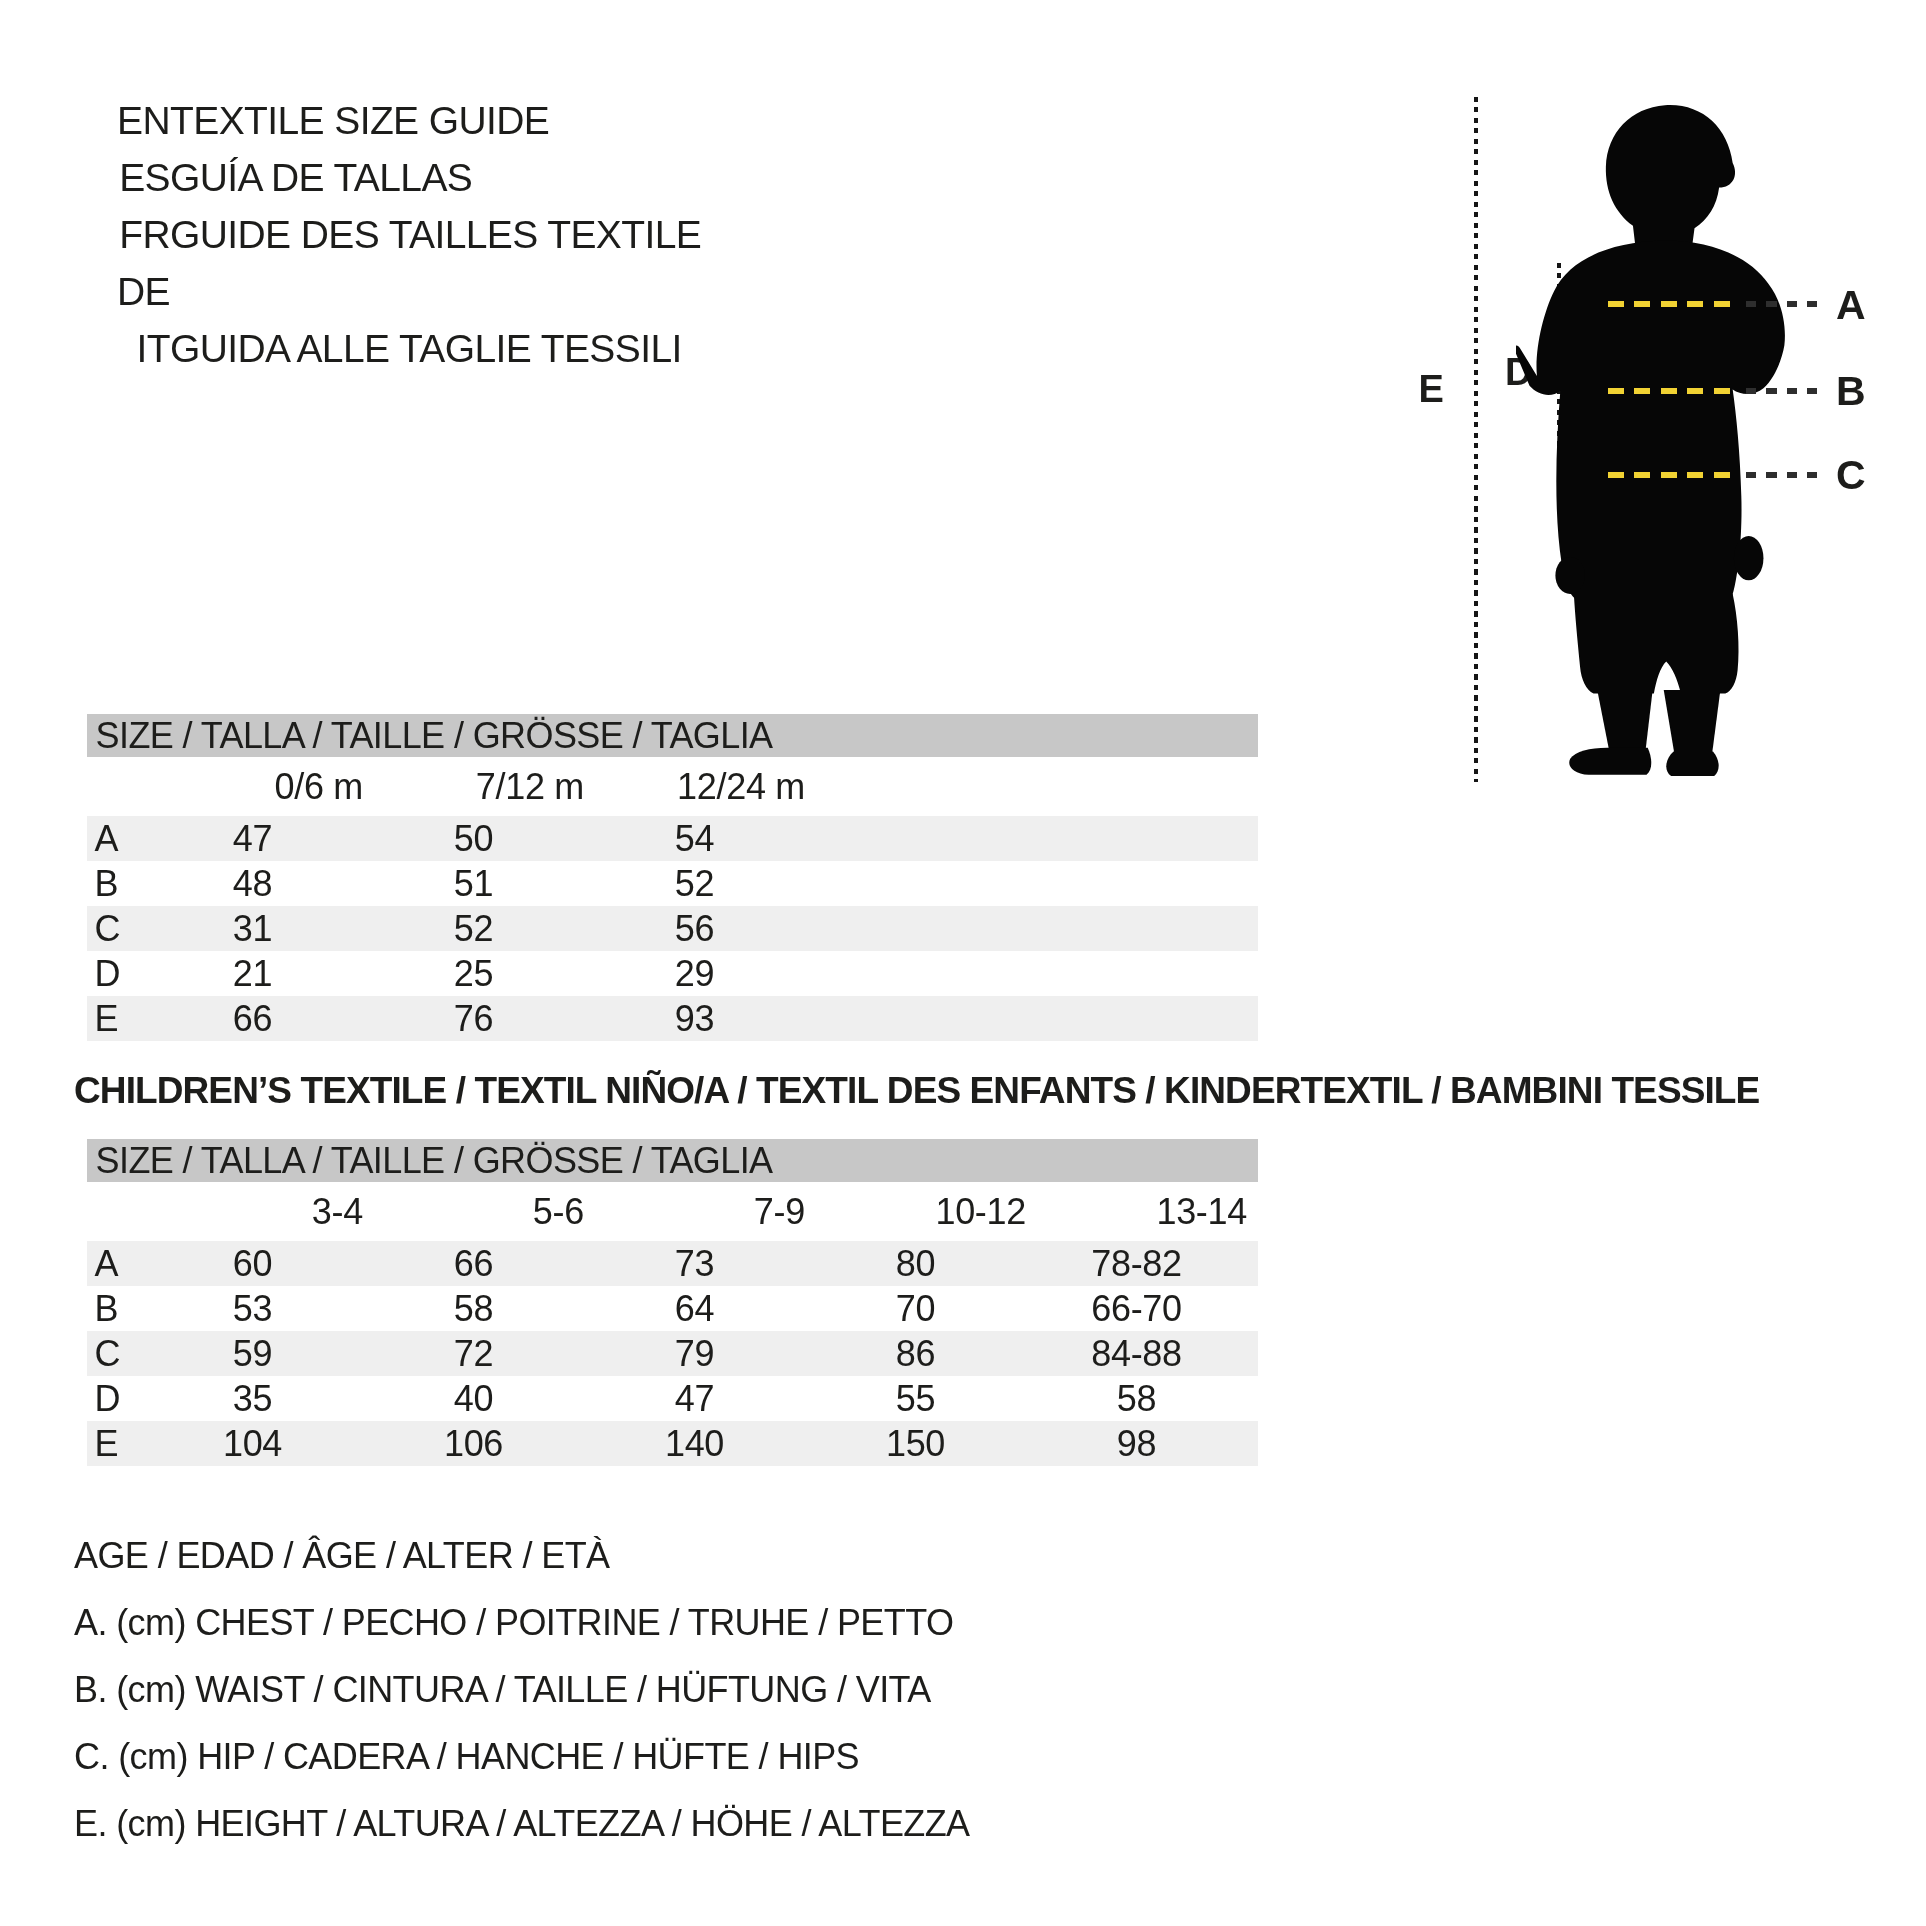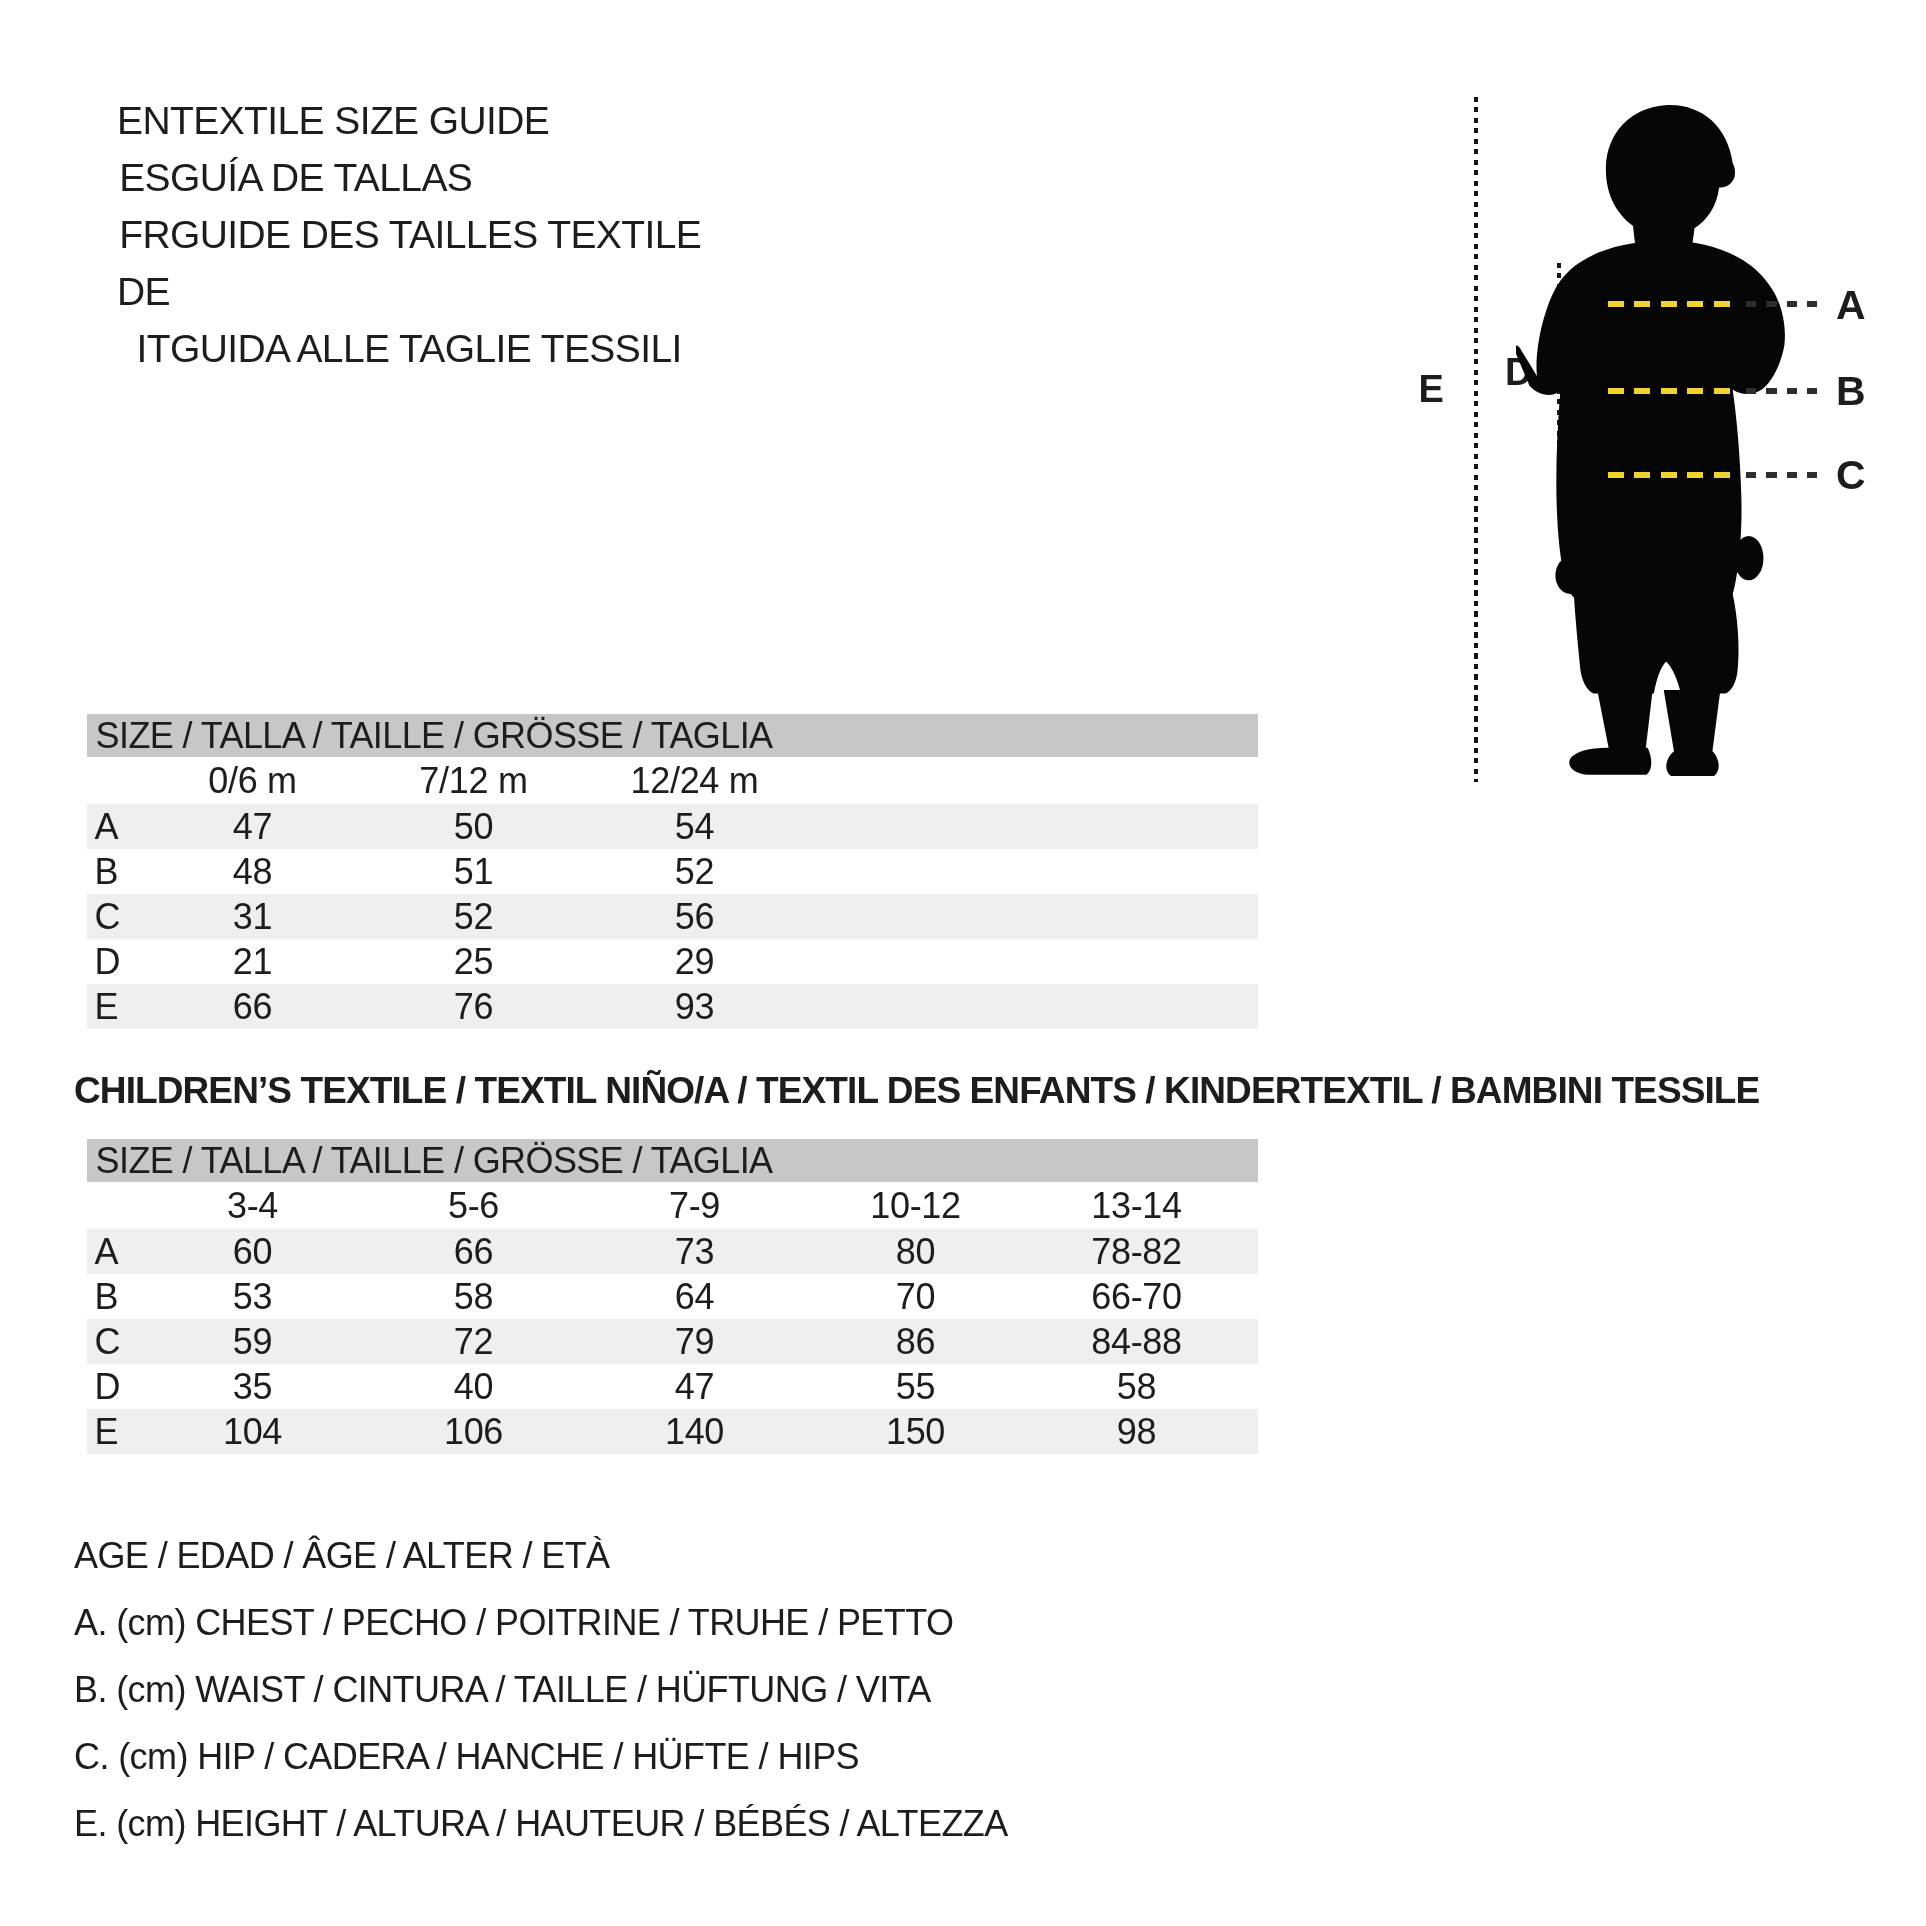--- a/index.html
+++ b/index.html
@@ -50,21 +50,21 @@
   .children-heading{top:1070px;}
 
   
   .table-block{position:absolute;left:74px;width:1171px;margin-left:13px;}
   .babies-block{top:714px;}
   .children-block{top:1139px;}
   .size-bar{height:43px;line-height:43px;background:var(--table-header-bg);font-size:36px;letter-spacing:-0.6px;padding-left:8.6px;white-space:nowrap;}
   table.size-table{width:1171px;border-collapse:collapse;table-layout:fixed;font-size:36px;letter-spacing:-0.3px;}
   table.size-table col.c-label{width:55px;}
   table.size-table col.c-data{width:221px;}
-  table.size-table th{font-weight:normal;height:47px;text-align:center;}
+  table.size-table th{font-weight:normal;height:59px;text-align:right;}
   table.size-table td{height:45px;text-align:center;}
   table.size-table td.row-label{text-align:left;padding-left:7.4px;}
   table.size-table tr.stripe{background:var(--row-stripe);}
 
   
   .legend{position:absolute;left:74px;top:1522px;}
   .legend-line{height:67px;line-height:67px;font-size:36px;letter-spacing:-0.6px;white-space:nowrap;}
 </style>
 </head>
 <body>
@@ -263,17 +263,17 @@
         </tr>
       </tbody>
     </table>
   </div>
 
   <section class="legend">
     <div class="legend-line">AGE / EDAD / ÂGE / ALTER / ETÀ</div>
     <div class="legend-line">A. (cm) CHEST / PECHO / POITRINE / TRUHE / PETTO</div>
     <div class="legend-line">B. (cm) WAIST / CINTURA / TAILLE / HÜFTUNG / VITA</div>
     <div class="legend-line">C. (cm) HIP / CADERA / HANCHE / HÜFTE / HIPS</div>
-    <div class="legend-line">E. (cm) HEIGHT / ALTURA / HAUTEUR / BÉBÉS / ALTEZZA</div>
+    <div class="legend-line">E. (cm) HEIGHT / ALTURA / ALTEZZA / HÖHE / ALTEZZA</div>
   </section>
 
 </div>
 
 
 </body></html>

